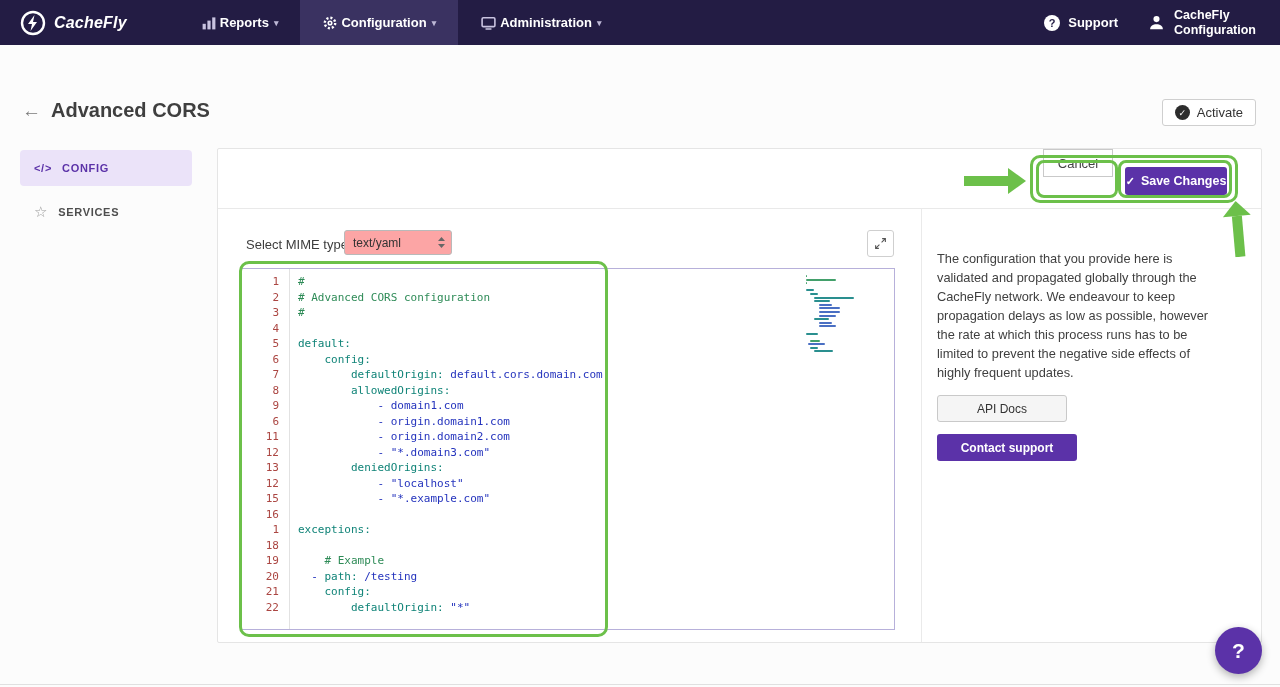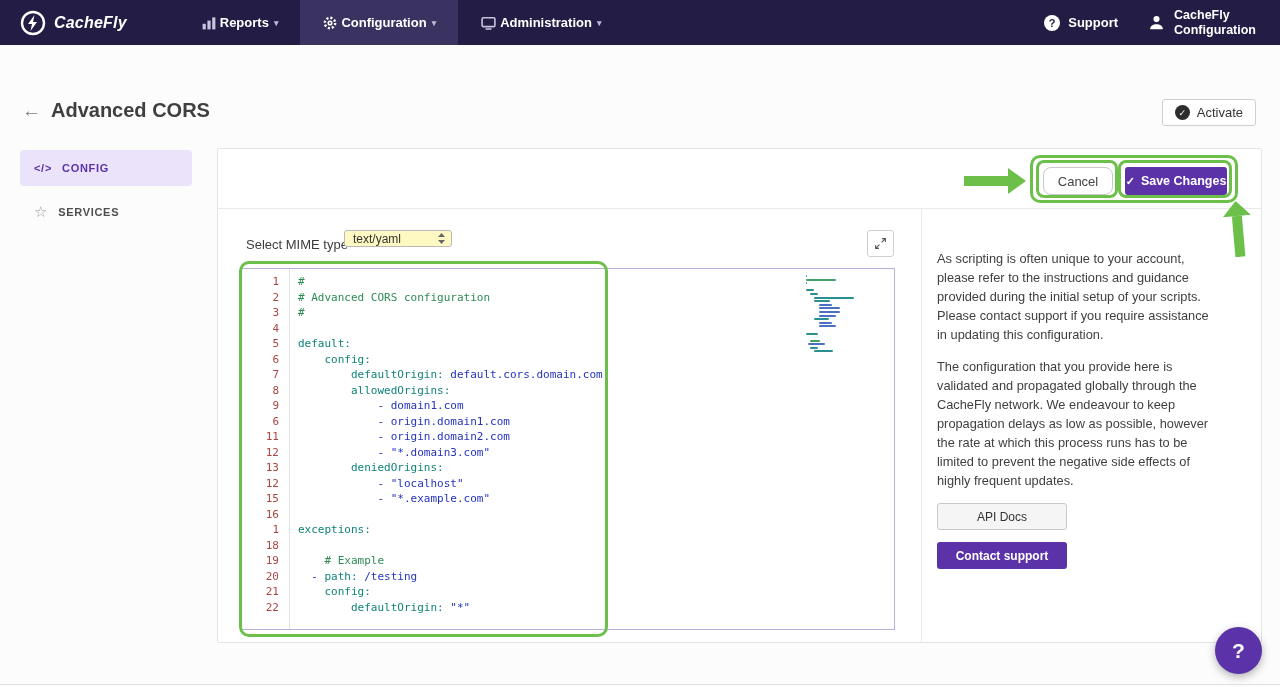--- a/index.html
+++ b/index.html
@@ -46,30 +46,30 @@
                margin-bottom:8px; font-size:11px; font-weight:700; letter-spacing:0.7px; color:#4e4e4e; cursor:pointer; }
   .side-item.active { background:#ebe3f9; color:#5b32a8; }
   .code-ico { font-size:11px; font-weight:700; }
   .star-ico { font-size:15px; color:#9b9b9b; font-weight:400; }
 
   
   .card { position:absolute; left:217px; top:148px; width:1045px; height:495px; background:#fff;
           border:1px solid #e5e5e5; border-radius:2px; }
   .toolbar-divider { position:absolute; left:0; right:0; top:59px; height:1px; background:#e9e9e9; }
   .v-divider { position:absolute; left:703px; top:59px; bottom:0; width:1px; background:#eaeaea; }
-  .btn-cancel { position:absolute; left:825px; top:18px; width:70px; height:28px; background:#fff;
-                border:1px solid #c9c9c9; border-radius:8px; font-size:13px; color:#444; cursor:pointer; font-family:inherit; }
+  .btn-cancel { position:absolute; left:825px; top:0; width:70px; height:28px; background:#fff;
+                border:1px solid #c9c9c9; border-radius:0; font-size:13px; color:#444; cursor:pointer; font-family:inherit; }
   .btn-save { position:absolute; left:907px; top:18px; width:102px; height:28px; background:#5b32a8; color:#fff;
               border:none; border-radius:3px; font-size:12.5px; font-weight:600; cursor:pointer; font-family:inherit;
               display:inline-flex; align-items:center; justify-content:center; gap:6px; }
   .save-check { font-size:11px; }
 
   .mime-label { position:absolute; left:28px; top:88px; font-size:13px; color:#3d3d3d; }
-  .mime-select { position:absolute; left:126px; top:81px; width:108px; height:17px; border:1px solid #b9b9b9;
-                 border-radius:3px; background:#fef9c3; display:flex; align-items:center; justify-content:space-between;
+  .mime-select { position:absolute; left:126px; top:81px; width:108px; height:25px; border:1px solid #b9b9b9;
+                 border-radius:3px; background:#fca5a5; display:flex; align-items:center; justify-content:space-between;
                  padding:0 6px 0 8px; font-size:12px; color:#333; cursor:pointer; }
   .expand-btn { position:absolute; left:649px; top:81px; width:27px; height:27px; border:1px solid #cfcfcf;
                 border-radius:3px; background:#fff; display:flex; align-items:center; justify-content:center; cursor:pointer; }
 
   
   .editor { position:absolute; left:23px; top:119px; width:654px; height:362px; border:1px solid #b7b0da;
             background:#fff; display:flex; font-family:"DejaVu Sans Mono", monospace; font-size:11px;
             line-height:15.5px; overflow:hidden; cursor:text; }
   .gutter { flex:none; width:48px; padding:5px 10px 0 0; text-align:right; color:#ab4642;
             border-right:1px solid #e2e2e2; background:#fff; }
@@ -82,21 +82,21 @@
   .tok-string { color:#2433bd; }
   .tok-plain { color:#333; }
   .minimap { position:absolute; right:38px; top:6px; width:50px; }
   .mm-line { height:2px; margin-bottom:1.6px; border-radius:1px; }
 
   
   .info-panel { position:absolute; left:719px; top:100px; width:276px; font-size:12.8px; color:#3f3f3f; line-height:19px; }
   .info-panel p { margin:0 0 13px; }
   .api-docs-btn { display:block; width:130px; height:27px; margin-top:8px; background:#f5f5f5;
                   border:1px solid #c9c9c9; border-radius:3px; font-size:12px; color:#333; cursor:pointer; font-family:inherit; }
-  .contact-btn { display:block; width:130px; height:27px; margin-top:12px; background:#5b32a8; border:none;
+  .contact-btn { display:block; width:140px; height:27px; margin-top:12px; background:#5b32a8; border:none;
                  border-radius:3px; font-size:12px; color:#fff; font-weight:600; cursor:pointer; font-family:inherit; }
 
   
   .fab { position:absolute; left:1215px; top:627px; width:47px; height:47px; border-radius:50%; background:#5b32a8;
          color:#fff; font-size:21px; font-weight:700; display:flex; align-items:center; justify-content:center;
          box-shadow:0 3px 8px rgba(0,0,0,0.3); cursor:pointer; }
   .bottom-line { position:absolute; left:0; top:684px; width:1280px; height:1px; background:#e0e0e0; }
 
   
   .ann { position:absolute; border:3px solid #6cc04a; border-radius:10px; pointer-events:none; z-index:40; }
@@ -267,21 +267,20 @@
           <div class="mm-line" style="margin-left: 0px; width: 0px;"></div>
           <div class="mm-line" style="margin-left: 4.2px; width: 9.45px; background: rgb(67, 160, 107);"></div>
           <div class="mm-line" style="margin-left: 2.1px; width: 16.8px; background: rgb(74, 111, 195);"></div>
           <div class="mm-line" style="margin-left: 4.2px; width: 7.35px; background: rgb(42, 143, 143);"></div>
           <div class="mm-line" style="margin-left: 8.4px; width: 18.9px; background: rgb(42, 143, 143);"></div>
         </div>
     </div>
 
     <div class="info-panel">
       <div>
-          <p>As scripting is often unique to your account, please refer to the instructions and guidance provided during the initial setup of your scripts. Please contact support if you require assistance in updating this configuration.</p>
           <p>The configuration that you provide here is validated and propagated globally through the CacheFly network. We endeavour to keep propagation delays as low as possible, however the rate at which this process runs has to be limited to prevent the negative side effects of highly frequent updates.</p>
         </div>
       <button class="api-docs-btn">API Docs</button>
       <button class="contact-btn">Contact support</button>
     </div>
   </section>
 
   <div class="ann ann-outer"></div>
   <div class="ann ann-cancel"></div>
   <div class="ann ann-save"></div>

